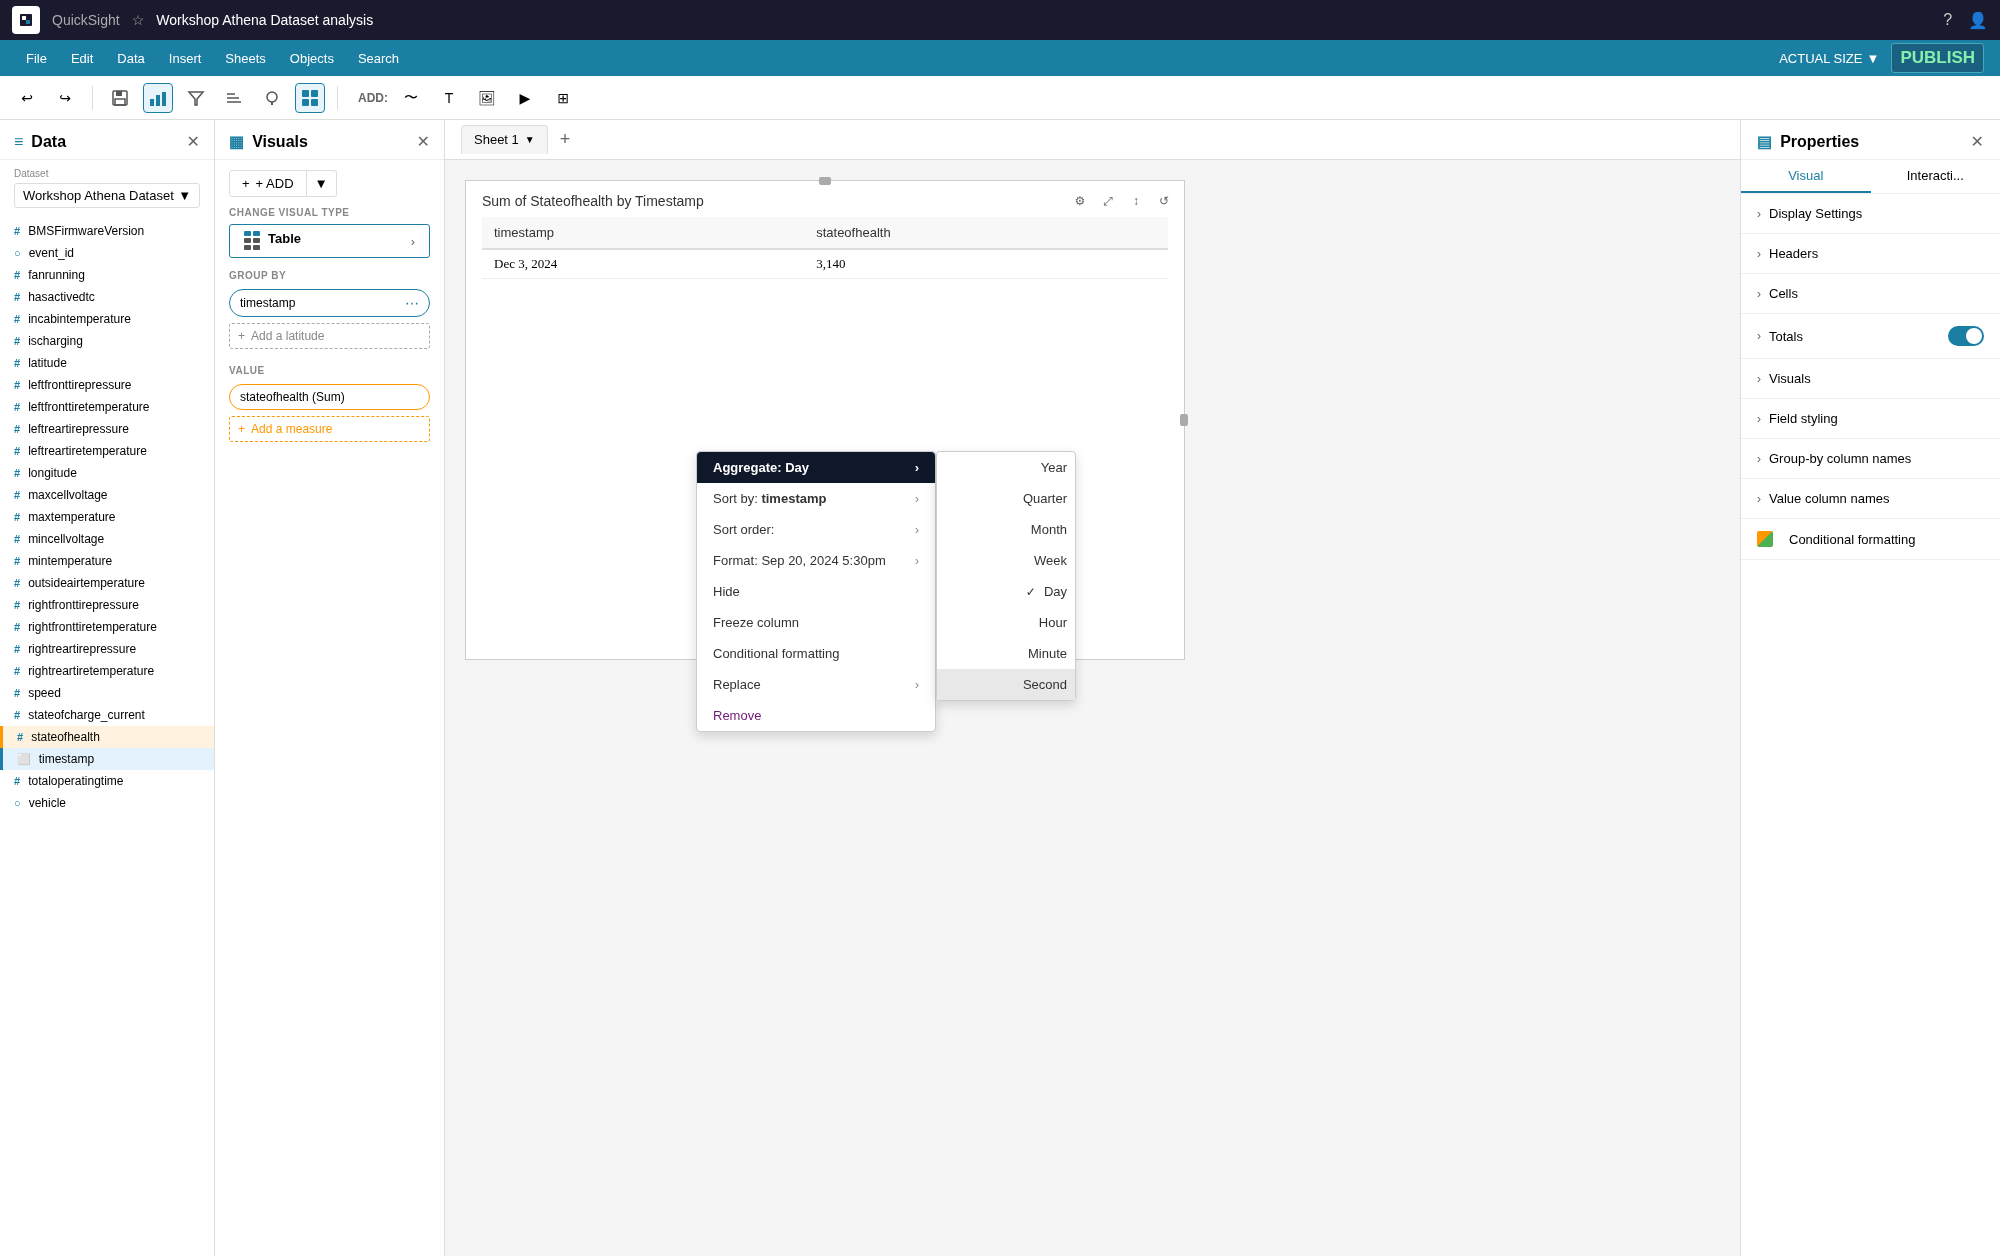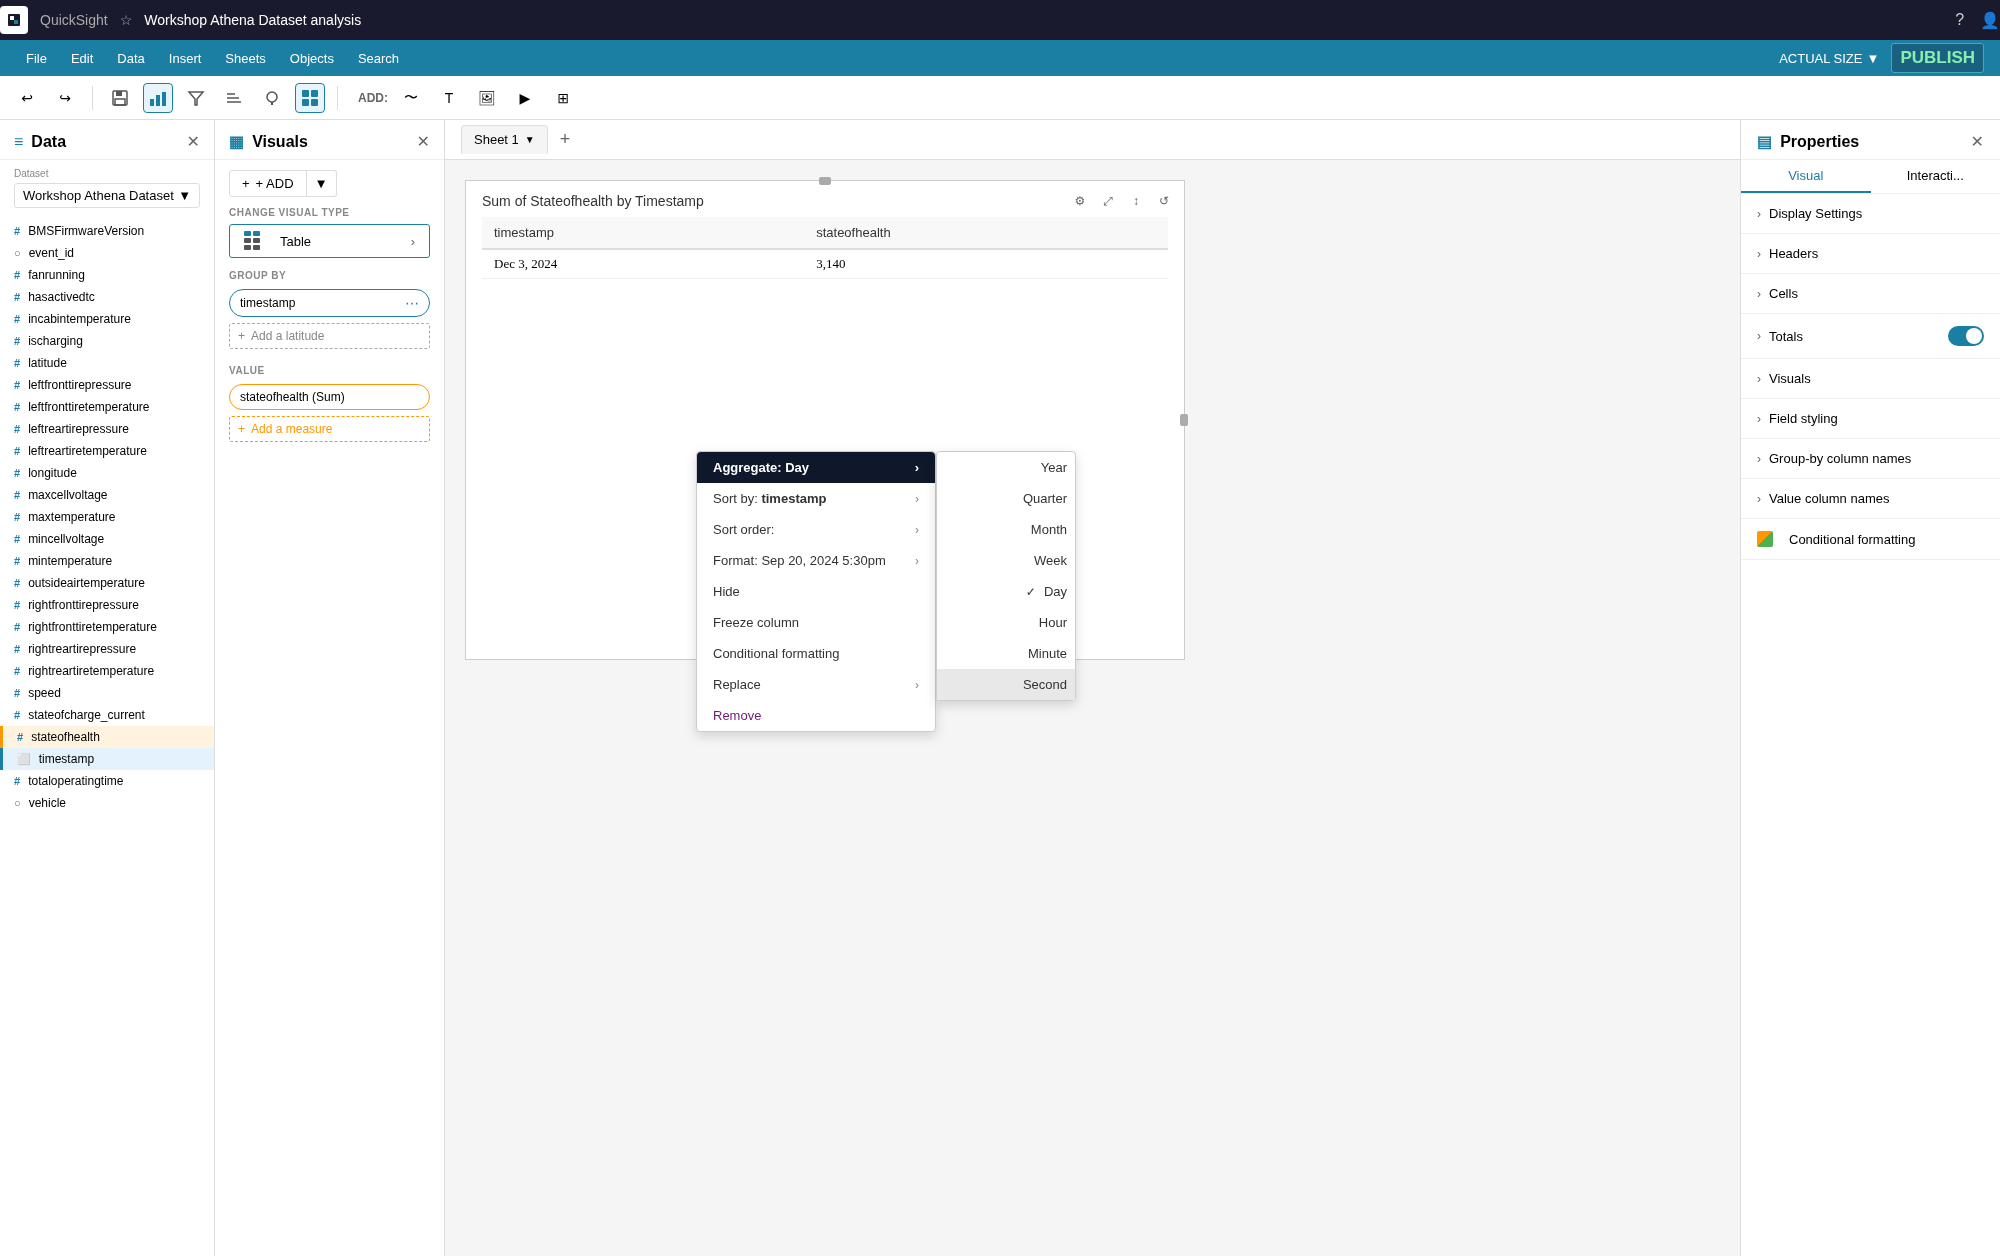--- a/index.html
+++ b/index.html
@@ -1,19 +1,19 @@
 <!DOCTYPE html>
 <html><head>
   <meta charset="utf-8">
   <style>
     * { box-sizing: border-box; margin: 0; padding: 0; }
     body { font-family: -apple-system, BlinkMacSystemFont, 'Segoe UI', Arial, sans-serif; font-size: 13px; background: #f0f0f0; overflow: hidden; height: 1256px; width: 2000px; }
 
     
-    .top-bar { background: #1a1a2e; display: flex; align-items: center; height: 40px; padding: 0 0; gap: 12px; }
+    .top-bar { background: #1a1a2e; display: flex; align-items: center; height: 40px; padding: 0 12px; gap: 12px; }
     .qs-logo { width: 28px; height: 28px; background: white; border-radius: 4px; display: flex; align-items: center; justify-content: center; }
     .star-icon { color: #aaa; font-size: 14px; }
     .top-bar-right { margin-left: auto; display: flex; align-items: center; gap: 16px; }
     .top-bar-icon { color: #ccc; font-size: 16px; cursor: pointer; }
 
     
     .menu-bar { background: #1b7fa3; display: flex; align-items: center; height: 36px; padding: 0 16px; gap: 4px; }
     .menu-item { color: white; padding: 4px 10px; cursor: pointer; border-radius: 3px; font-size: 13px; }
     .menu-bar-right { margin-left: auto; display: flex; align-items: center; gap: 12px; }
     .actual-size-btn { color: white; font-size: 13px; display: flex; align-items: center; gap: 4px; cursor: pointer; }
@@ -45,21 +45,21 @@
     .field-name { flex: 1; }
 
     
     .visuals-panel { width: 230px; background: white; border-right: 1px solid #ddd; display: flex; flex-direction: column; }
     .visuals-header { display: flex; align-items: center; justify-content: space-between; padding: 12px 14px 8px; border-bottom: 1px solid #eee; }
     .add-btn { display: flex; align-items: center; gap: 0; margin: 10px 14px; }
     .add-btn-main { background: white; border: 1px solid #ddd; padding: 5px 12px; border-radius: 3px 0 0 3px; cursor: pointer; font-size: 13px; display: flex; align-items: center; gap: 6px; }
     .add-btn-arrow { background: white; border: 1px solid #ddd; border-left: none; padding: 5px 8px; border-radius: 0 3px 3px 0; cursor: pointer; }
     .change-visual-label { font-size: 10px; color: #888; padding: 0 14px 6px; text-transform: uppercase; font-weight: bold; letter-spacing: 0.5px; }
     .visual-type-row { display: flex; align-items: center; justify-content: space-between; padding: 6px 14px; border: 1px solid #1b7fa3; margin: 0 14px; border-radius: 3px; cursor: pointer; }
-    .visual-type-content { display: flex; align-items: center; gap: 16px; }
+    .visual-type-content { display: flex; align-items: flex-start; gap: 4px; font-weight: bold; }
     .table-icon { width: 20px; height: 20px; display: flex; flex-direction: column; gap: 2px; }
     .table-icon-row { display: flex; gap: 2px; }
     .table-cell { width: 7px; height: 5px; background: #555; border-radius: 1px; }
     .table-cell.header { background: #1b7fa3; }
 
     .group-by-section { padding: 12px 14px 8px; }
     .section-label { font-size: 10px; color: #888; text-transform: uppercase; font-weight: bold; letter-spacing: 0.5px; margin-bottom: 8px; }
     .field-pill { display: flex; align-items: center; justify-content: space-between; padding: 5px 10px; border: 1px solid #1b7fa3; border-radius: 16px; font-size: 12px; background: white; }
     .field-pill-icon { color: #1b7fa3; font-size: 14px; cursor: pointer; }
     .add-dimension { display: flex; align-items: center; gap: 6px; padding: 5px 8px; border: 1px dashed #aaa; border-radius: 3px; font-size: 12px; color: #888; cursor: pointer; margin-top: 6px; }

